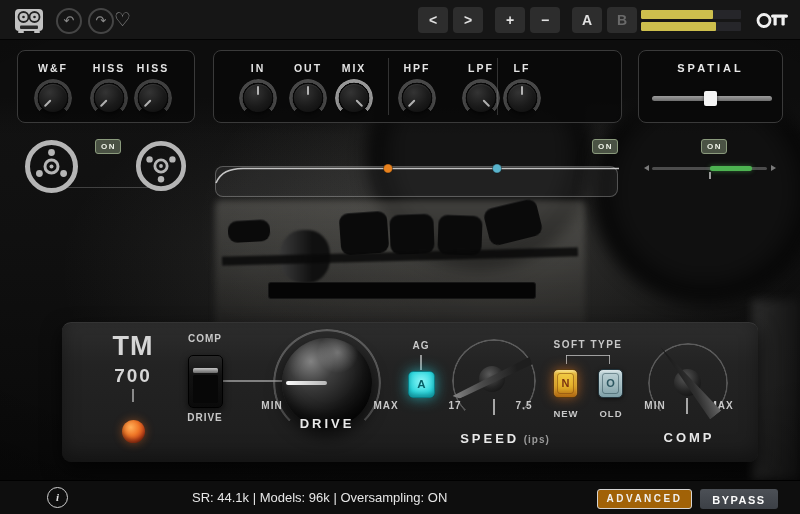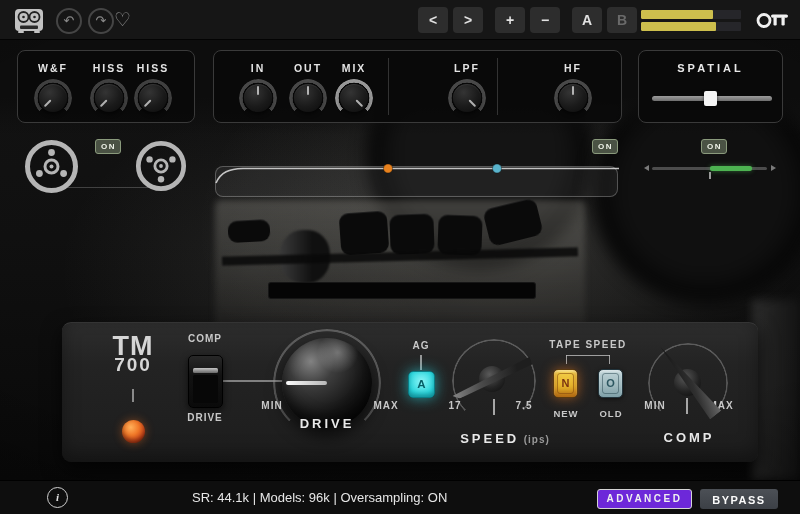--- a/index.html
+++ b/index.html
@@ -90,21 +90,21 @@
 
   
   #bpanel{position:absolute;left:62px;top:322px;width:696px;height:140px;border-radius:9px;z-index:10;
      background:linear-gradient(180deg,#2d2d2d 0%,#232323 30%,#1d1d1d 100%);
      border-top:1px solid rgba(255,255,255,0.10);box-shadow:0 8px 20px rgba(0,0,0,0.7), inset 0 -8px 18px rgba(0,0,0,0.35);}
   .blabel{position:absolute;z-index:12;font-weight:bold;color:#d2d2d2;text-align:center;}
   .minmax{font-size:10px;letter-spacing:1px;color:#c8c8c8;}
   .bigname{font-size:13px;letter-spacing:3px;color:#e8e8e8;}
 
   #tm1{left:103px;top:331px;width:60px;font-size:27px;letter-spacing:1px;color:#d6d6d6;}
-  #tm2{left:103px;top:354px;width:60px;font-size:19px;letter-spacing:2px;color:#d6d6d6;}
+  #tm2{left:103px;top:365px;width:60px;font-size:19px;letter-spacing:2px;color:#d6d6d6;}
   #lamp-stem{position:absolute;left:132px;top:389px;width:2px;height:13px;background:#8a8a8a;z-index:12;}
   #lamp{position:absolute;left:122px;top:420px;width:23px;height:23px;border-radius:50%;z-index:12;
      background:radial-gradient(circle at 38% 32%, #ffb05a 0%, #f07828 38%, #d4481a 68%, #7a2008 100%);
      box-shadow:0 0 10px rgba(240,110,30,0.45), inset 0 -3px 5px rgba(0,0,0,0.45);}
 
   #switch{position:absolute;left:188px;top:355px;width:35px;height:53px;border-radius:5px;z-index:12;cursor:pointer;
      background:linear-gradient(180deg,#282828 0%,#121212 38%,#0a0a0a 100%);border:1px solid #000;
      box-shadow:0 3px 7px rgba(0,0,0,0.6);}
   #switch-lever{position:absolute;left:4px;top:12px;width:25px;height:5px;border-radius:1.5px;
      background:linear-gradient(180deg,#c4c4c4,#686868);}
@@ -160,21 +160,21 @@
   #comp-tick{position:absolute;left:686px;top:398px;width:2px;height:16px;background:rgba(200,200,200,0.8);z-index:12;}
 
   #speed-caption{position:absolute;left:440px;top:429px;width:130px;text-align:center;z-index:12;}
   #speed-caption .u{font-size:10px;font-weight:bold;color:#999;letter-spacing:1px;}
 
   
   #fbar{position:absolute;left:0;top:480px;width:800px;height:34px;background:#0e0e0e;border-top:1px solid #000;z-index:30;}
   #info-btn{position:absolute;left:47px;top:6px;width:21px;height:21px;border:1.5px solid #cfcfcf;border-radius:50%;
      color:#e0e0e0;font-size:11px;font-weight:bold;text-align:center;line-height:18px;cursor:pointer;font-family:"Liberation Serif",serif;font-style:italic;}
   #status{position:absolute;left:192px;top:0;height:34px;line-height:34px;font-size:13px;color:#e6e6e6;}
-  #adv-btn{position:absolute;left:597px;top:8px;width:95px;height:20px;background:#6d28d9;border:1px solid #d4d4d4;border-radius:3px;
+  #adv-btn{position:absolute;left:597px;top:8px;width:95px;height:20px;background:#a16207;border:1px solid #d4d4d4;border-radius:3px;
      color:#f0f0f0;font-size:10px;font-weight:bold;letter-spacing:2.5px;text-align:center;line-height:18px;cursor:pointer;}
   #byp-btn{position:absolute;left:700px;top:8px;width:78px;height:20px;border-radius:3px;border:none;cursor:pointer;
      background:linear-gradient(180deg,#4c5056,#3c4046);color:#fafafa;font-size:11px;font-weight:bold;letter-spacing:1.5px;
      text-align:center;line-height:20px;font-family:"Liberation Sans",sans-serif;}
 </style>
 </head>
 <body>
 
 <div id="app">
 
@@ -304,33 +304,44 @@
     <div class="klabel">MIX</div>
     <div class="knob-sm">
         <div class="kring" style="--ringo: 0.9;"></div>
       <div class="kcap">
           <div class="krotor" style="--rot: 135deg;">
             <div class="kptr"></div>
           </div>
         </div>
       </div>
   </div>
-  <div class="kwrap" style="left:445px">
+  <div class="kwrap" style="left:395px">
+    <div class="klabel">HPF</div>
+    <div class="knob-sm">
+        <div class="kring" style="--ringo: 0.4;"></div>
+      <div class="kcap">
+          <div class="krotor" style="--rot: -135deg;">
+            <div class="kptr"></div>
+          </div>
+        </div>
+      </div>
+  </div>
+  <div class="kwrap" style="left:459px">
     <div class="klabel">LPF</div>
     <div class="knob-sm">
         <div class="kring" style="--ringo: 0.4;"></div>
       <div class="kcap">
           <div class="krotor" style="--rot: 135deg;">
             <div class="kptr"></div>
           </div>
         </div>
       </div>
   </div>
-  <div class="kwrap" style="left:551px">
-    <div class="klabel">HF</div>
+  <div class="kwrap" style="left:500px">
+    <div class="klabel">LF</div>
     <div class="knob-sm">
         <div class="kring" style="--ringo: 0.4;"></div>
       <div class="kcap">
           <div class="krotor" style="--rot: 0deg;">
             <div class="kptr"></div>
           </div>
         </div>
       </div>
   </div>
 
@@ -408,21 +419,21 @@
   <div id="speed-hub"></div>
   <div id="speed-paddle" style="--rot: -19deg;"></div>
   <div class="blabel minmax" style="left:442px;top:400px;width:26px">17</div>
   <div class="blabel minmax" style="left:508px;top:400px;width:32px">7.5</div>
   <div id="speed-tick"></div>
   <div class="blabel" id="speed-caption">
     <span class="bigname">SPEED</span>
     <span class="u">(ips)</span>
   </div>
 
-  <div class="blabel minmax" style="left:546px;top:339px;width:84px;letter-spacing:1.5px">TAPE SPEED</div>
+  <div class="blabel minmax" style="left:546px;top:339px;width:84px;letter-spacing:1.5px">SOFT TYPE</div>
   <div id="ttype-bracket-h"></div>
   <div class="ttype-stub" style="left:566px"></div>
   <div class="ttype-stub" style="left:609px"></div>
   <div class="keybtn" id="nbtn">N</div>
   <div class="keybtn" id="obtn">O</div>
   <div class="blabel minmax" style="left:551px;top:408px;width:30px;font-size:9.5px">NEW</div>
   <div class="blabel minmax" style="left:596px;top:408px;width:30px;font-size:9.5px">OLD</div>
 
   <div class="arc" style="left:648px;top:343px;width:80px;height:80px"></div>
   <div id="comp-hub"></div>

